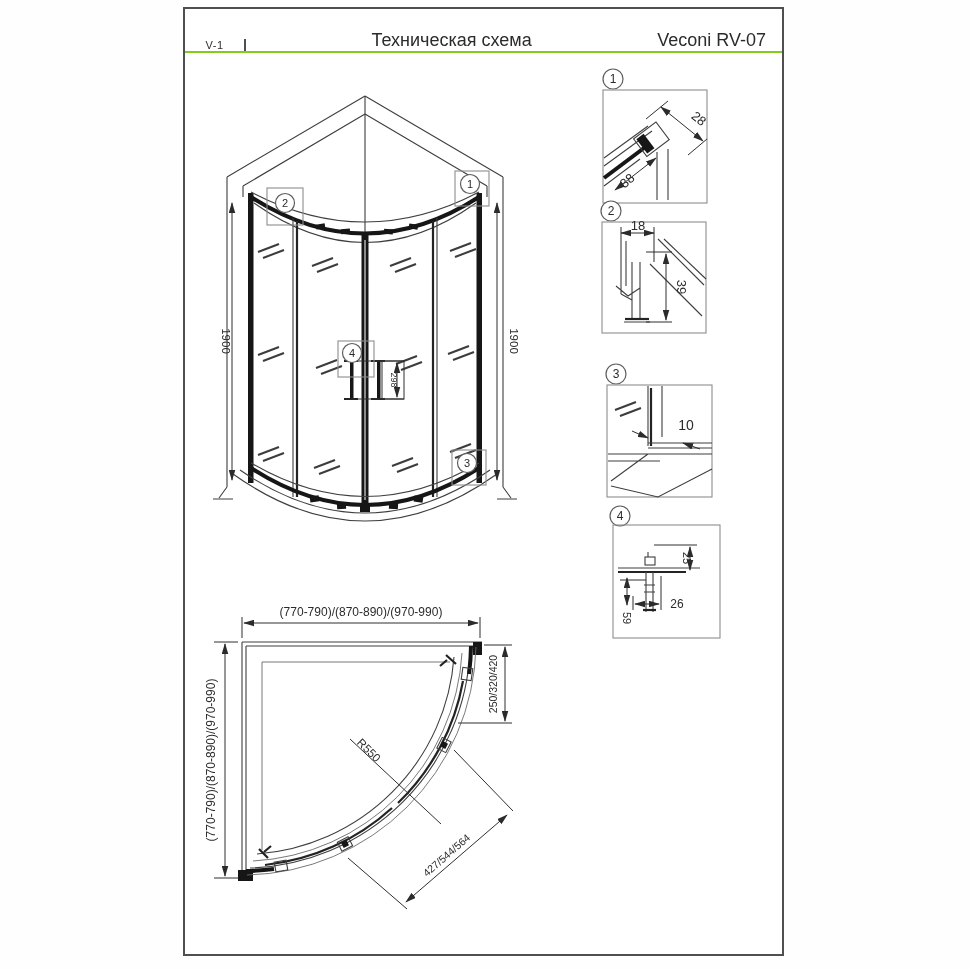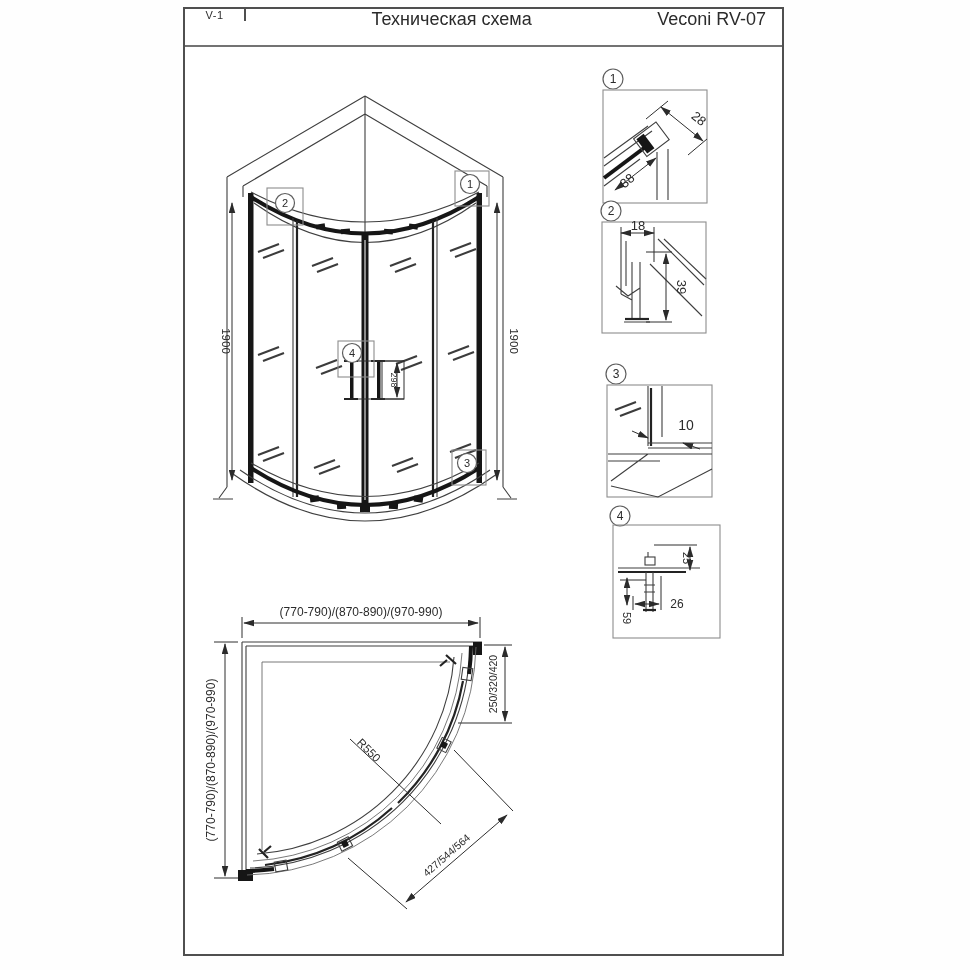--- a/index.html
+++ b/index.html
@@ -1,21 +1,21 @@
 <!DOCTYPE html>
 <html><head>
 <meta charset="utf-8">
 <style>
   html,body{margin:0;padding:0;background:#ffffff;}
   #stage{position:relative;width:970px;height:970px;background:#fefefe;overflow:hidden;
          font-family:"Liberation Sans", sans-serif;}
   #sheet{position:absolute;left:183px;top:7px;width:601px;height:949px;
          border:2px solid #4f4f4f;background:#fff;box-sizing:border-box;}
-  #hdr{position:absolute;left:0;top:0;width:100%;height:38px;border-bottom:2px solid #737373;
-       box-sizing:border-box;display:flex;align-items:flex-start;}
+  #hdr{position:absolute;left:0;top:0;width:100%;height:44px;border-bottom:2px solid #84cc16;
+       box-sizing:border-box;display:flex;align-items:flex-end;}
   #vbox{width:61px;border-right:2px solid #4f4f4f;box-sizing:border-box;display:flex;
         align-items:center;justify-content:center;font-size:11px;color:#2e2e2e;letter-spacing:.5px;}
   #htitle{flex:1;display:flex;align-items:center;justify-content:center;font-size:18px;color:#2b2b2b;}
   #hprod{display:flex;align-items:center;justify-content:flex-end;padding-right:16px;
          font-size:18px;color:#2b2b2b;white-space:nowrap;}
   svg{position:absolute;left:0;top:0;}
   svg text{fill:#2b2b2b;font-family:"Liberation Sans", sans-serif;}
   .ln{stroke:#3f3f3f;stroke-width:1.1;fill:none;}
   .lt{stroke:#6a6a6a;stroke-width:0.9;fill:none;}
   .md{stroke:#232323;stroke-width:2.2;fill:none;}

